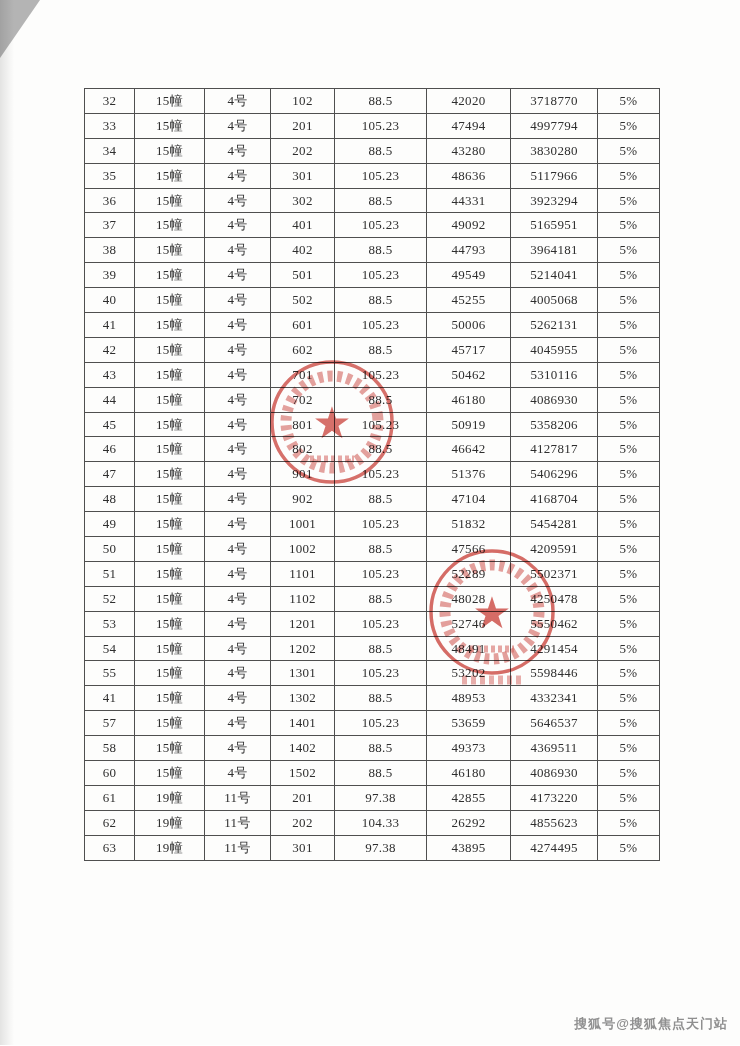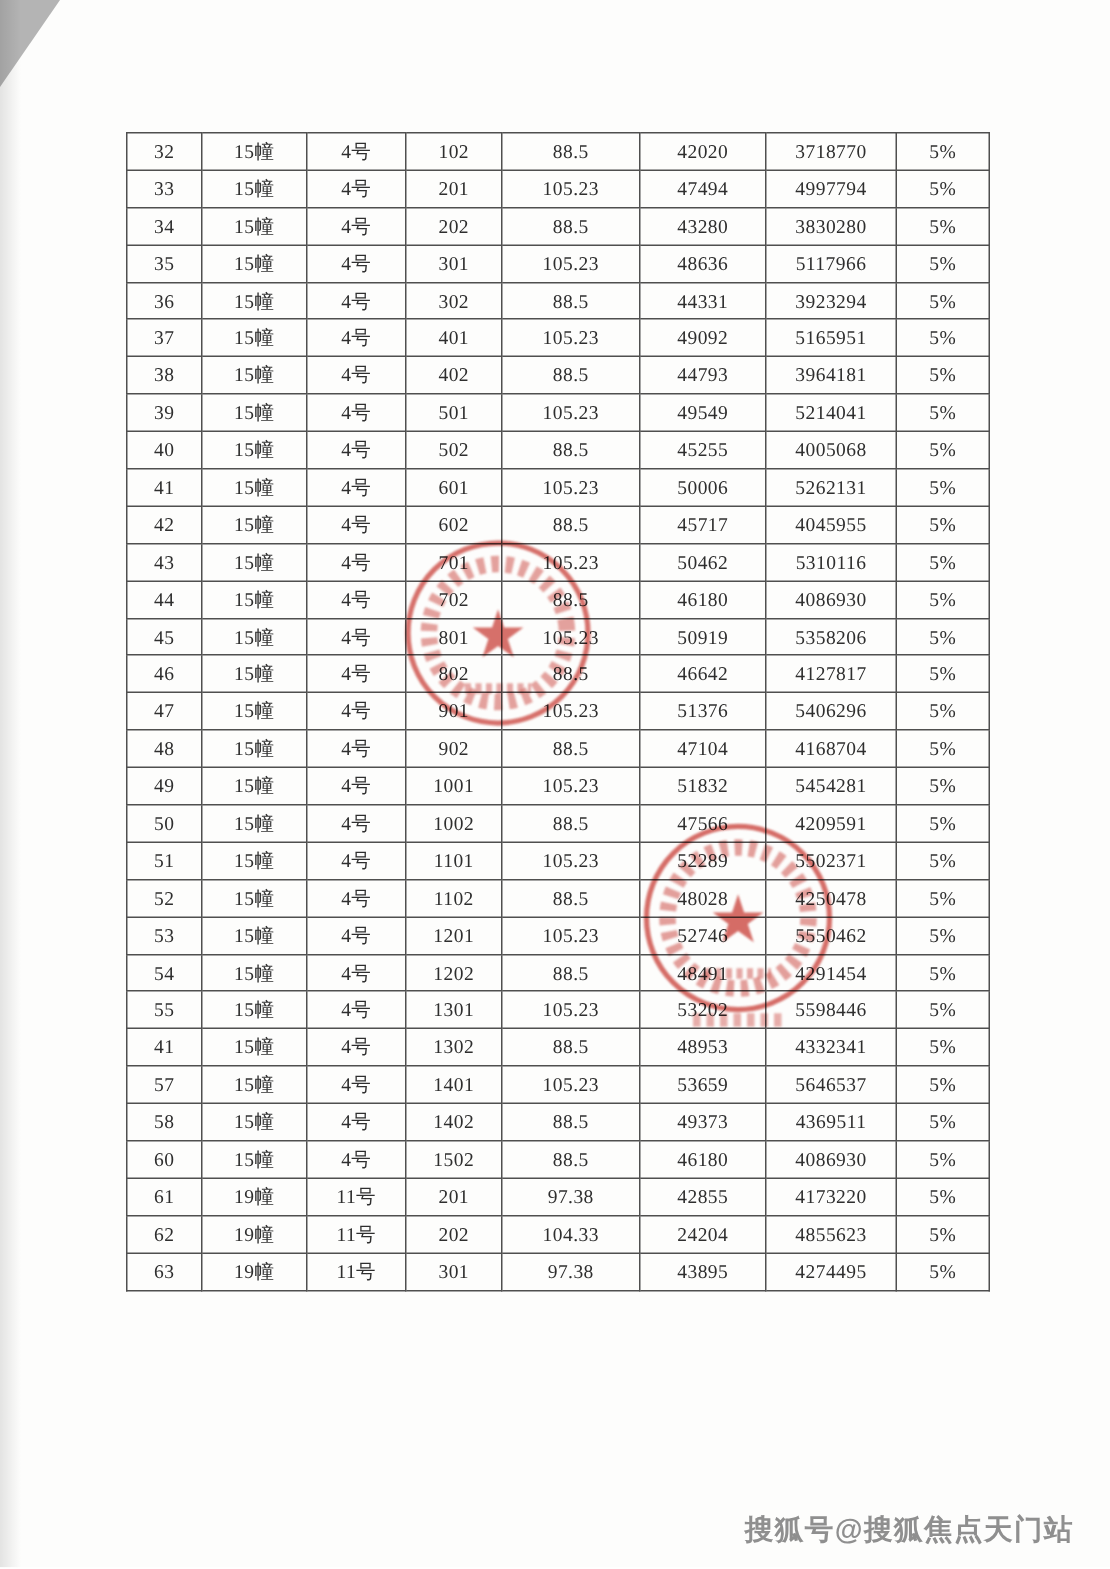--- a/index.html
+++ b/index.html
@@ -61,24 +61,24 @@
     pointer-events: none;
     mix-blend-mode: multiply;
   }
   .stamp .ring-outer { stroke: var(--seal-color, #cd4a43); }
   .stamp .ring-text  { stroke: var(--seal-color, #cd4a43); }
   .stamp .seal-star  { fill: var(--seal-color, #cd4a43); }
   .stamp .seal-sub   { stroke: var(--seal-color, #cd4a43); }
   
   .watermark {
     position: absolute;
-    right: 24px;
+    right: 12px;
     bottom: 12px;
     font-family: "Liberation Sans", "DejaVu Sans", sans-serif;
-    font-size: 19px;
+    font-size: 13px;
     font-weight: bold;
     color: var(--watermark-color, #8f8f8f);
     letter-spacing: 1px;
   }
 </style>
 </head>
 <body>
 
 <div class="page">
 
@@ -386,21 +386,21 @@
           <td>42855</td>
           <td>4173220</td>
           <td>5%</td>
         </tr>
         <tr>
           <td>62</td>
           <td>19幢</td>
           <td>11号</td>
           <td>202</td>
           <td>104.33</td>
-          <td>24204</td>
+          <td>26292</td>
           <td>4855623</td>
           <td>5%</td>
         </tr>
         <tr>
           <td>63</td>
           <td>19幢</td>
           <td>11号</td>
           <td>301</td>
           <td>97.38</td>
           <td>43895</td>

